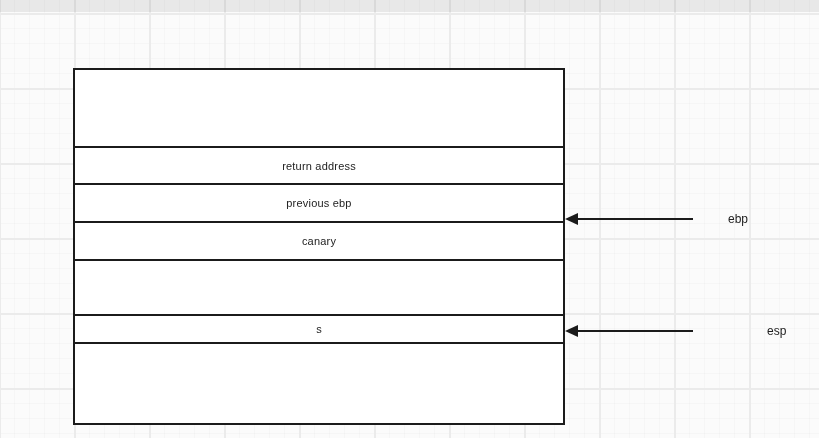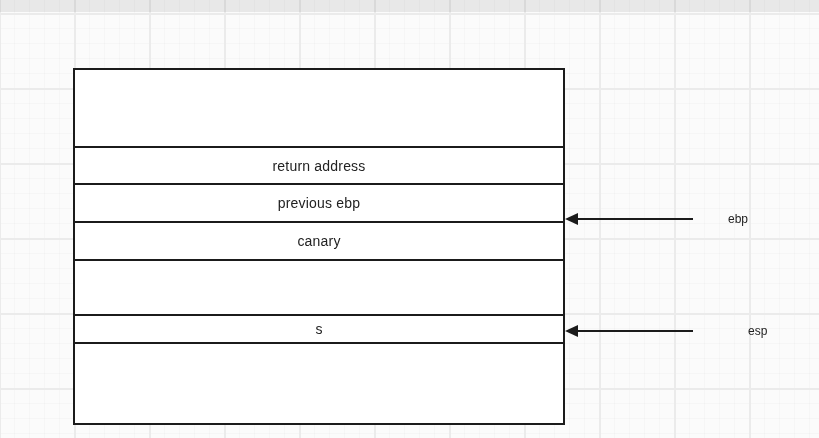--- a/index.html
+++ b/index.html
@@ -43,21 +43,21 @@
     height: 357px;
     border: 2px solid var(--shape-stroke);
     background: var(--shape-fill);
     display: flex;
     flex-direction: column;
   }
   .stack-row {
     display: flex;
     align-items: center;
     justify-content: center;
-    font-size: 14px;
+    font-size: 11px;
     color: var(--text);
     letter-spacing: 0.2px;
   }
   .stack-row + .stack-row { border-top: 2px solid var(--shape-stroke); }
   .r1 { height: 76px; }
   .r2 { height: 37px; }
   .r3 { height: 38px; text-align: center; }
   .r4 { height: 38px; }
   .r5 { height: 55px; }
   .r6 { height: 28px; }
@@ -83,21 +83,21 @@
     height: 2px;
     background: var(--arrow);
     margin-left: -1px;
     flex: 0 0 auto;
   }
   .pointer-label {
     font-size: 12px;
     color: var(--text);
   }
   .pointer-ebp .pointer-label { margin-left: 35px; }
-  .pointer-esp .pointer-label { margin-left: 55px; }
+  .pointer-esp .pointer-label { margin-left: 74px; }
 </style>
 </head>
 <body>
 
 <div class="canvas">
   <div class="top-band"></div>
 
   <div class="stack-box">
     <div class="stack-row r1"></div>
     <div class="stack-row r2">return address</div>

